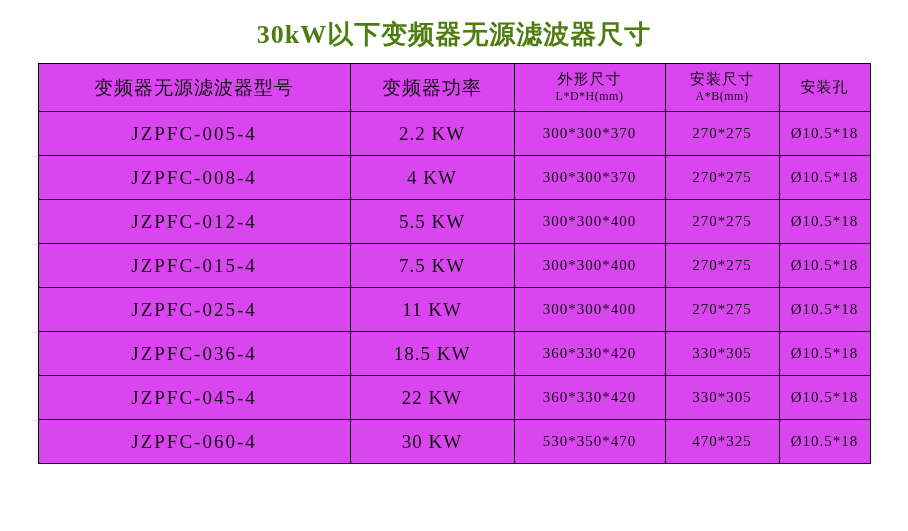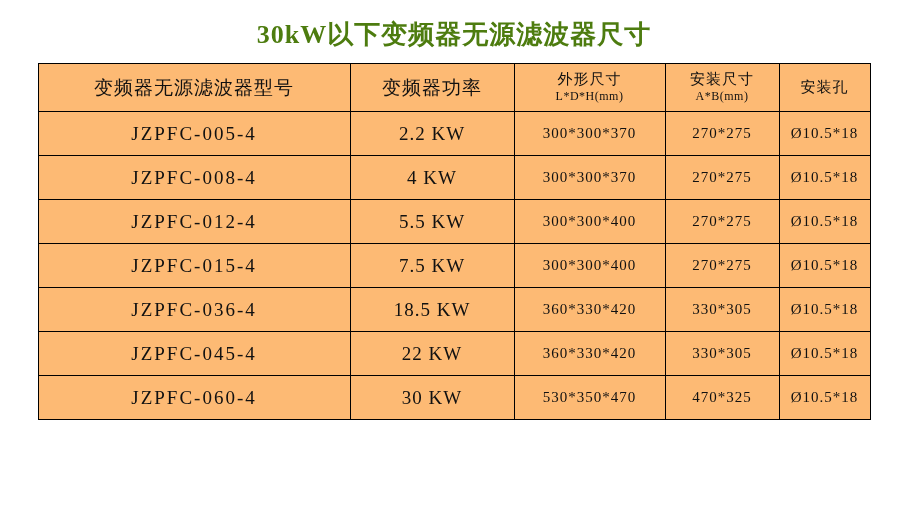--- a/index.html
+++ b/index.html
@@ -27,21 +27,21 @@
     font-size: 26px;
     font-weight: bold;
     letter-spacing: 1px;
     color: #4d7c0f;
   }
   table.spec-table {
     border-collapse: collapse;
     table-layout: fixed;
     margin: 0 auto;
     width: 832px;
-    background: #fdba74;
+    background: #d946ef;
   }
   table.spec-table th,
   table.spec-table td {
     border: 1px solid #000000;
     text-align: center;
     vertical-align: middle;
     padding: 0;
     overflow: hidden;
     white-space: nowrap;
     font-weight: normal;
@@ -122,20 +122,27 @@
           <td class="col5">Ø10.5*18</td>
         </tr>
         <tr>
           <td class="col1">JZPFC-015-4</td>
           <td class="col2">7.5 KW</td>
           <td class="col3">300*300*400</td>
           <td class="col4">270*275</td>
           <td class="col5">Ø10.5*18</td>
         </tr>
         <tr>
+          <td class="col1">JZPFC-025-4</td>
+          <td class="col2">11 KW</td>
+          <td class="col3">300*300*400</td>
+          <td class="col4">270*275</td>
+          <td class="col5">Ø10.5*18</td>
+        </tr>
+        <tr>
           <td class="col1">JZPFC-036-4</td>
           <td class="col2">18.5 KW</td>
           <td class="col3">360*330*420</td>
           <td class="col4">330*305</td>
           <td class="col5">Ø10.5*18</td>
         </tr>
         <tr>
           <td class="col1">JZPFC-045-4</td>
           <td class="col2">22 KW</td>
           <td class="col3">360*330*420</td>

